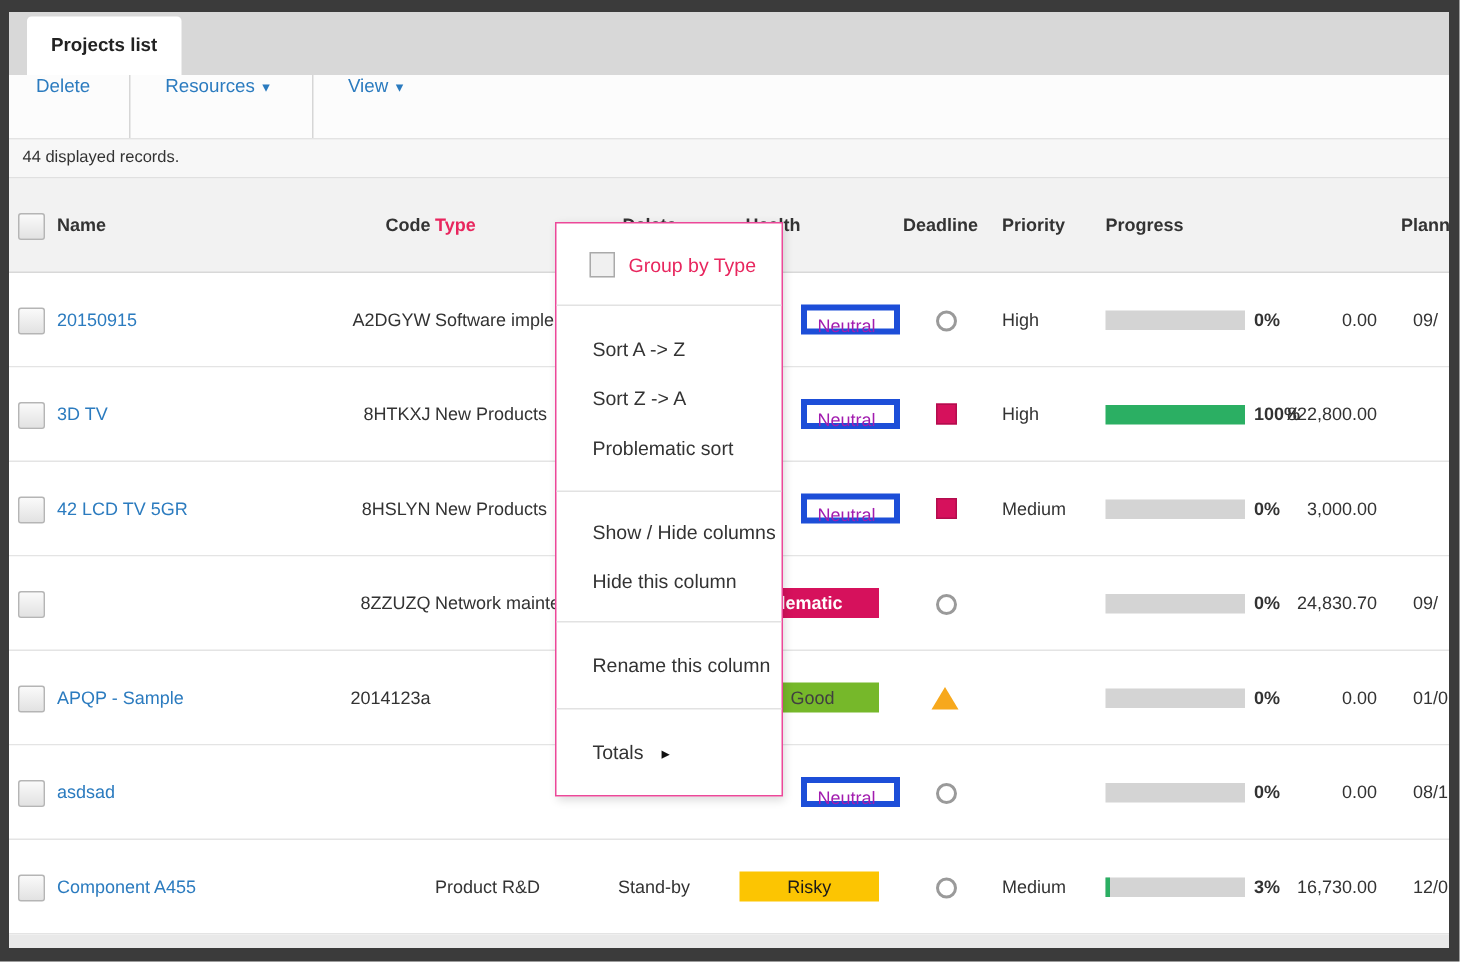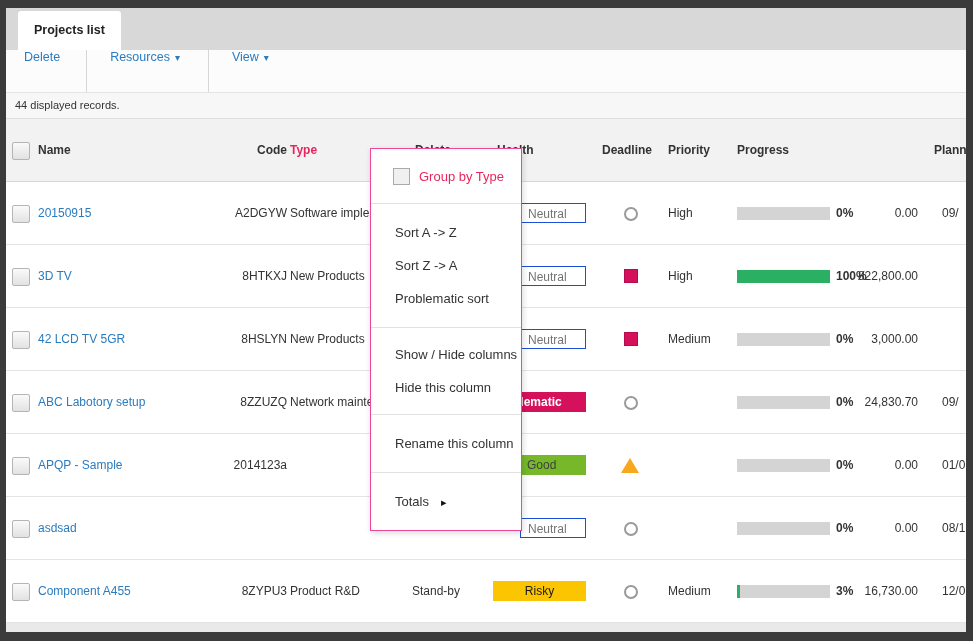--- a/index.html
+++ b/index.html
@@ -46,21 +46,21 @@
   .code{left:180px;width:101px;text-align:right;}
   .type{left:284px;}
   .status{left:406px;}
   .priority{left:662px;}
   .plabel{left:830px;font-weight:bold;}
   .cost{left:796px;width:116px;text-align:right;}
   .planned{left:936px;}
 
   
   .badge{position:absolute;top:21px;height:20px;line-height:20px;font-size:12px;box-sizing:border-box;}
-  .h-neutral{left:514px;width:66px;background:#fff;border:1px solid #1d4ed8;padding-left:7px;color:#737373;}
+  .h-neutral{left:528px;width:66px;background:#fff;border:4px solid #1d4ed8;padding-left:7px;color:#a21caf;}
   .h-good{left:514px;width:66px;background:#76b82a;padding-left:7px;color:#404040;}
   .h-problematic{left:480px;width:100px;background:#d6115c;color:#fff;font-weight:bold;padding-left:7px;}
   .h-risky{left:487px;width:93px;background:#fcc502;text-align:center;color:#1a1a1a;}
 
   
   .dicon{position:absolute;}
   .d-circle{left:618px;top:25px;width:10px;height:10px;border:2px solid #9a9a9a;border-radius:50%;background:#fff;}
   .d-square{left:618px;top:24px;width:14px;height:14px;background:#d6115c;border:1px solid #b30d4e;box-sizing:border-box;}
   .d-triangle{left:615px;top:24px;width:0;height:0;border-left:9px solid transparent;border-right:9px solid transparent;border-bottom:15px solid #f7a81c;}
 
@@ -159,21 +159,20 @@
         <span class="cell priority">Medium</span>
         <span class="ptrack">
             <span class="pfill" style="width: 0%;"></span>
           </span>
         <span class="cell plabel">0%</span>
         <span class="cell cost">3,000.00</span>
         <span class="cell planned"></span>
       </div>
       <div class="row">
         <span class="cb"></span>
-        <a class="cell name">ABC Labotory setup</a>
         <span class="cell code">8ZZUZQ</span>
         <span class="cell type">Network mainten</span>
         <span class="cell status"></span>
         <span class="badge h-problematic">Problematic</span>
         <span class="dicon d-circle"></span>
         <span class="cell priority"></span>
         <span class="ptrack">
             <span class="pfill" style="width: 0%;"></span>
           </span>
         <span class="cell plabel">0%</span>
@@ -207,21 +206,20 @@
         <span class="ptrack">
             <span class="pfill" style="width: 0%;"></span>
           </span>
         <span class="cell plabel">0%</span>
         <span class="cell cost">0.00</span>
         <span class="cell planned">08/1</span>
       </div>
       <div class="row">
         <span class="cb"></span>
         <a class="cell name">Component A455</a>
-        <span class="cell code">8ZYPU3</span>
         <span class="cell type">Product R&amp;D</span>
         <span class="cell status">Stand-by</span>
         <span class="badge h-risky">Risky</span>
         <span class="dicon d-circle"></span>
         <span class="cell priority">Medium</span>
         <span class="ptrack">
             <span class="pfill" style="width: 3%;"></span>
           </span>
         <span class="cell plabel">3%</span>
         <span class="cell cost">16,730.00</span>

